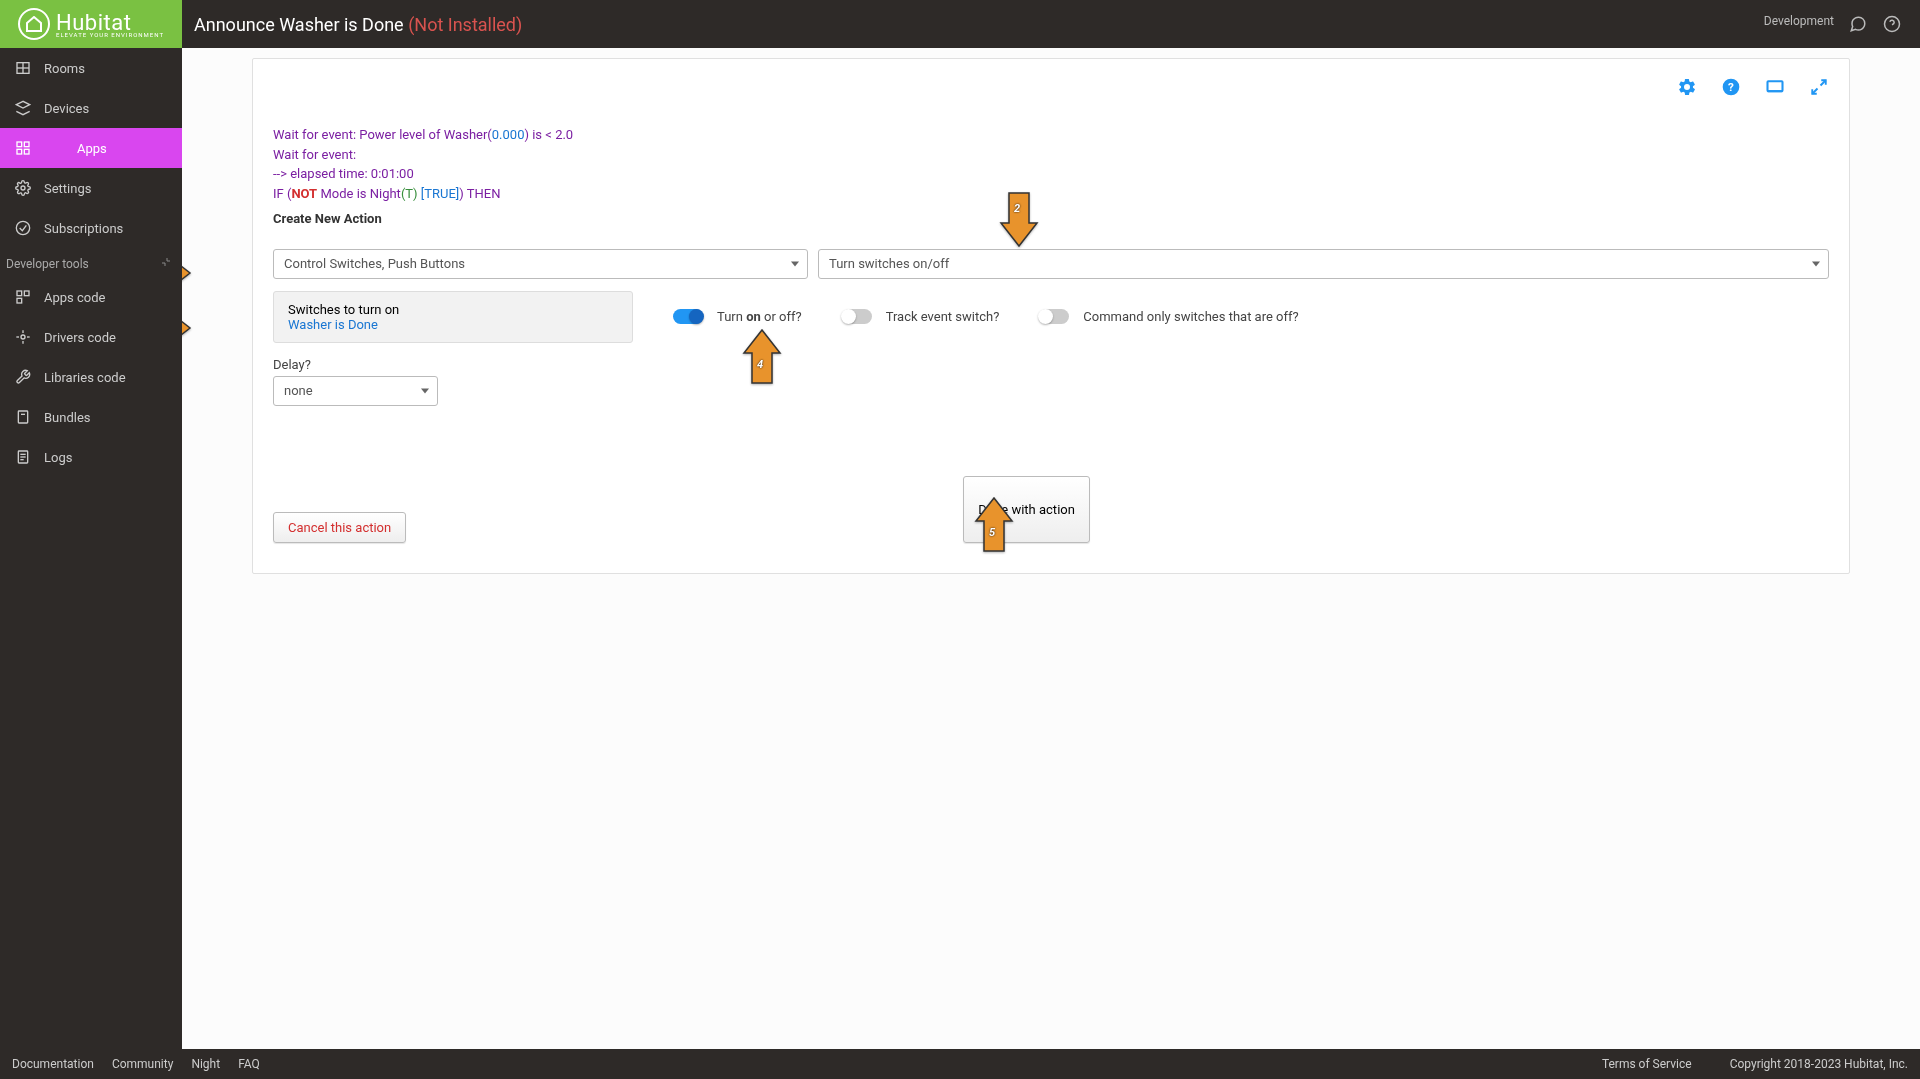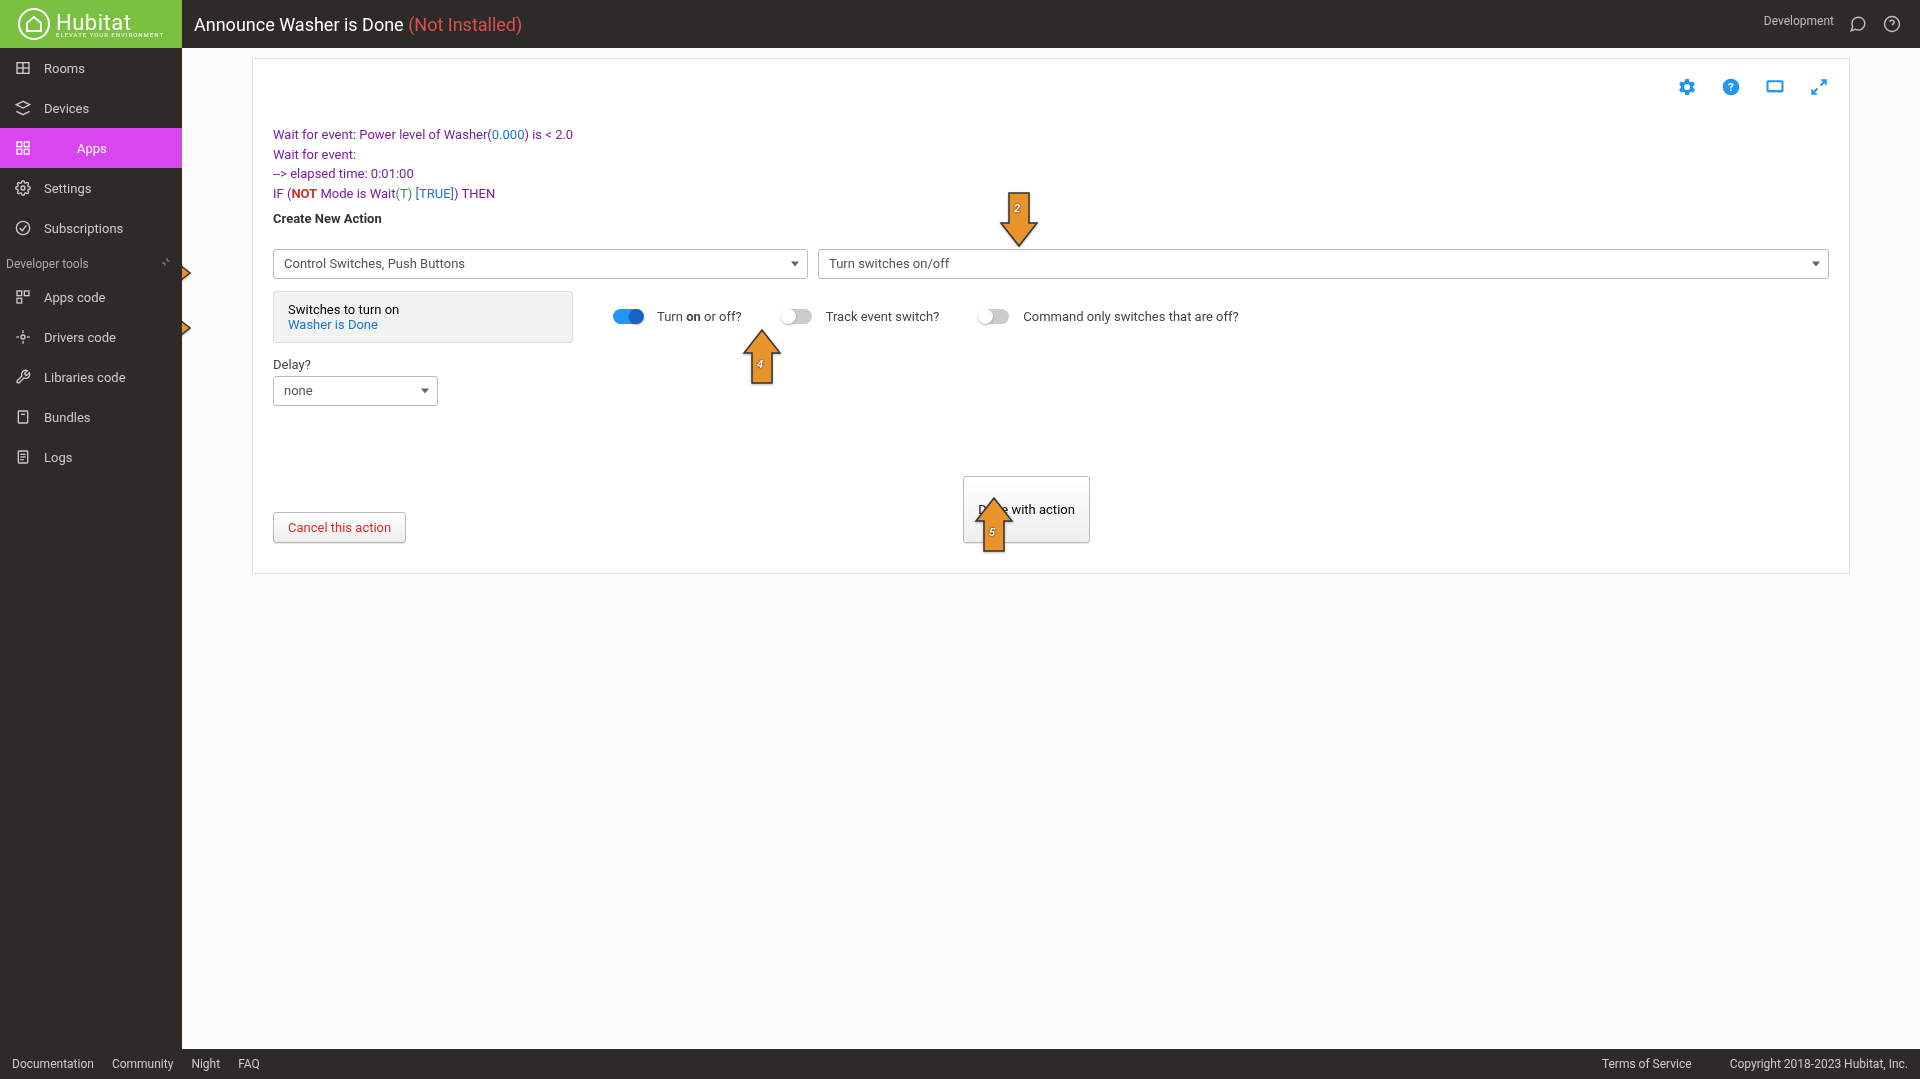--- a/index.html
+++ b/index.html
@@ -31,21 +31,21 @@
 .blue { color: #1976d2; }
 .red { color: #d32f2f; font-weight: bold; }
 .green { color: #388e3c; }
 .section-title { font-size: 13px; font-weight: bold; color: #333; margin-top: 6px; }
 .form-row { display: flex; gap: 10px; margin-top: 20px; align-items: flex-start; }
 .selectbox { border: 1px solid #bbb; border-radius: 3px; background: #fff; height: 30px; display: flex; align-items: center; padding: 0 10px; font-size: 13px; color: #555; position: relative; cursor: pointer; }
 .selectbox .caret { position: absolute; right: 8px; top: 50%; transform: translateY(-50%); width: 0; height: 0; border-left: 4px solid transparent; border-right: 4px solid transparent; border-top: 5px solid #666; }
 .select1 { flex: 0 0 535px; }
 .select2 { flex: 1; }
 .switches-row { display: flex; gap: 40px; margin-top: 12px; align-items: center; }
-.switches-box { width: 300px; background: #f2f2f2; border: 1px solid #ddd; border-radius: 3px; padding: 10px 14px; font-size: 13px; }
+.switches-box { width: 360px; background: #f2f2f2; border: 1px solid #ddd; border-radius: 3px; padding: 10px 14px; font-size: 13px; }
 .switches-box .link-text { color: #1976d2; }
 .toggle-group { display: flex; align-items: center; gap: 14px; font-size: 13px; color: #444; }
 .toggle { width: 30px; height: 15px; border-radius: 10px; position: relative; cursor: pointer; }
 .toggle.on { background: #2196f3; }
 .toggle.off { background: #ccc; }
 .toggle-knob { width: 15px; height: 15px; border-radius: 50%; background: #fff; position: absolute; top: 0; box-shadow: 0 1px 2px rgba(0,0,0,0.3); }
 .toggle.on .toggle-knob { right: -1px; background: #1565c0; }
 .toggle.off .toggle-knob { left: -1px; }
 .delay-section { margin-top: 14px; font-size: 13px; color: #444; }
 .delay-select { width: 165px; margin-top: 4px; }
@@ -240,21 +240,21 @@
           </span>
       </div>
 
       <div class="rule-log">
         <div>
           <span class="purple">Wait for event: Power level of Washer(</span><span class="blue">0.000</span><span class="purple">) is &lt; 2.0</span>
         </div>
         <div class="purple">Wait for event:</div>
         <div class="purple"> --&gt; elapsed time: 0:01:00</div>
         <div>
-          <span class="purple">IF (</span><span class="red">NOT</span><span class="purple"> Mode is Wait</span><span class="green">(T)</span><span class="blue"> [TRUE]</span><span class="purple">) THEN</span>
+          <span class="purple">IF (</span><span class="red">NOT</span><span class="purple"> Mode is Night</span><span class="green">(T)</span><span class="blue"> [TRUE]</span><span class="purple">) THEN</span>
         </div>
         <div class="section-title">Create New Action</div>
       </div>
 
       <div class="form-row">
         <div class="selectbox select1">
           <span>Control Switches, Push Buttons</span>
           <span class="caret"></span>
         </div>
         <div class="selectbox select2">

